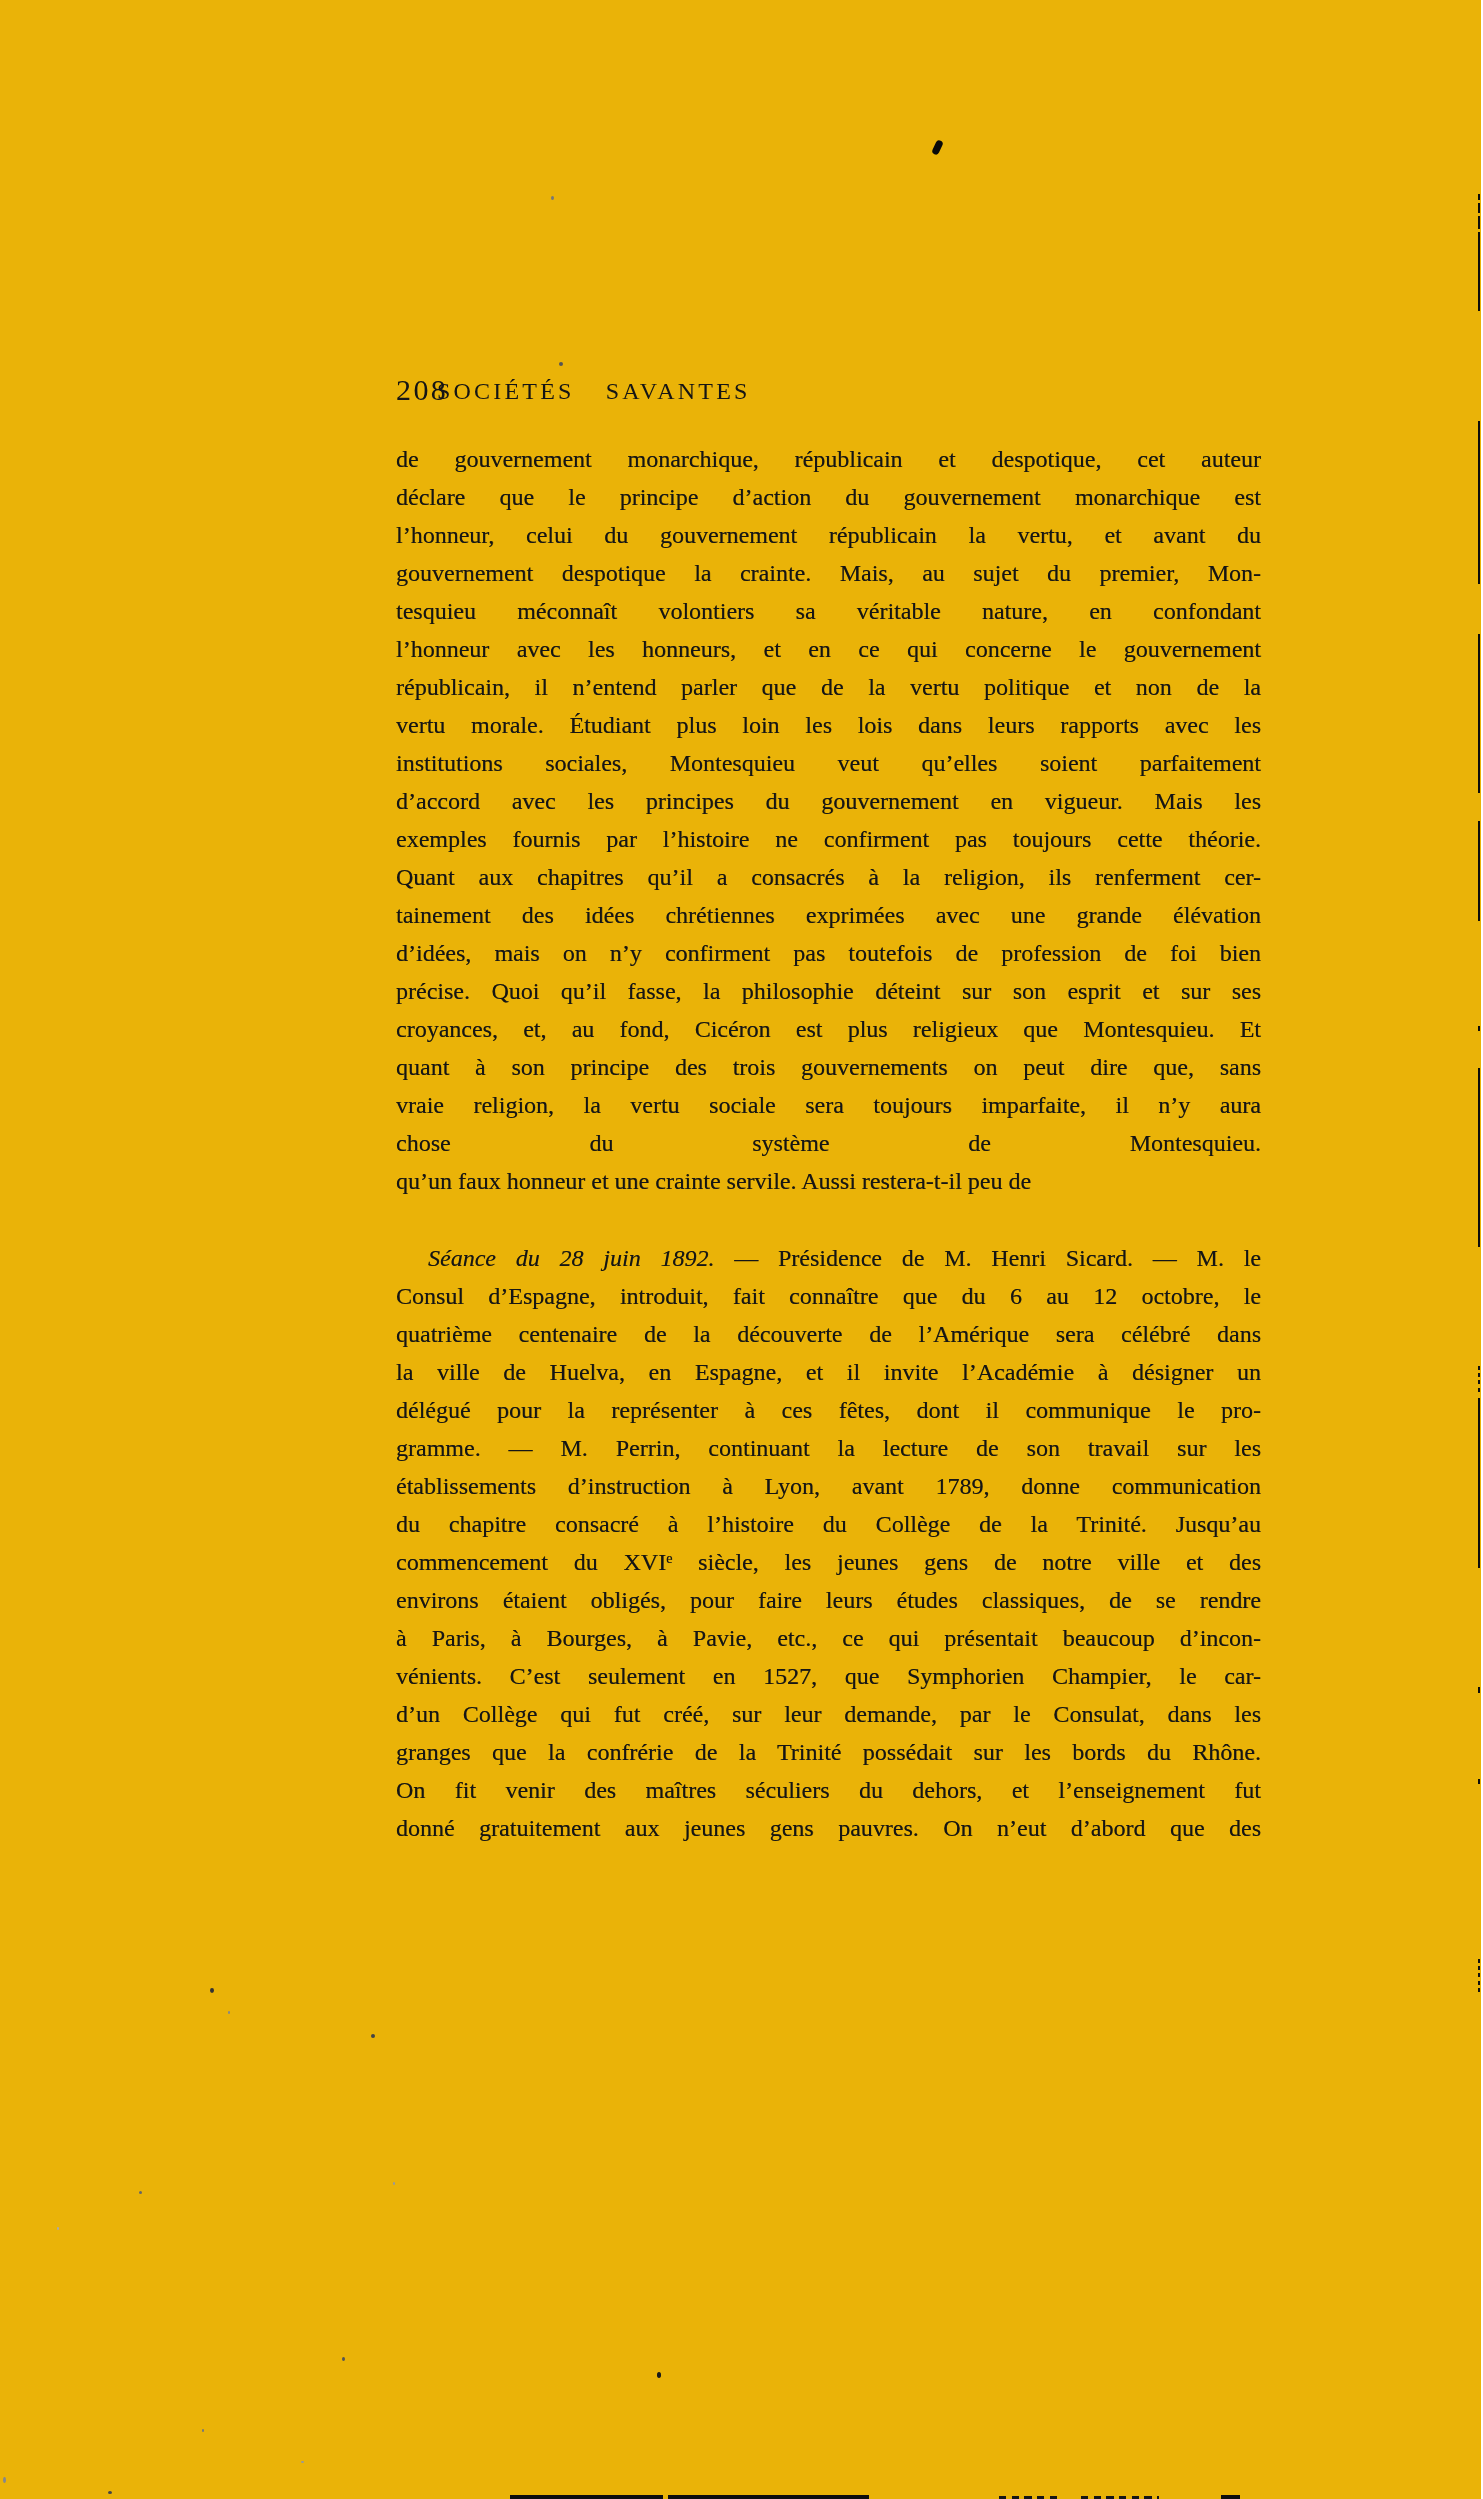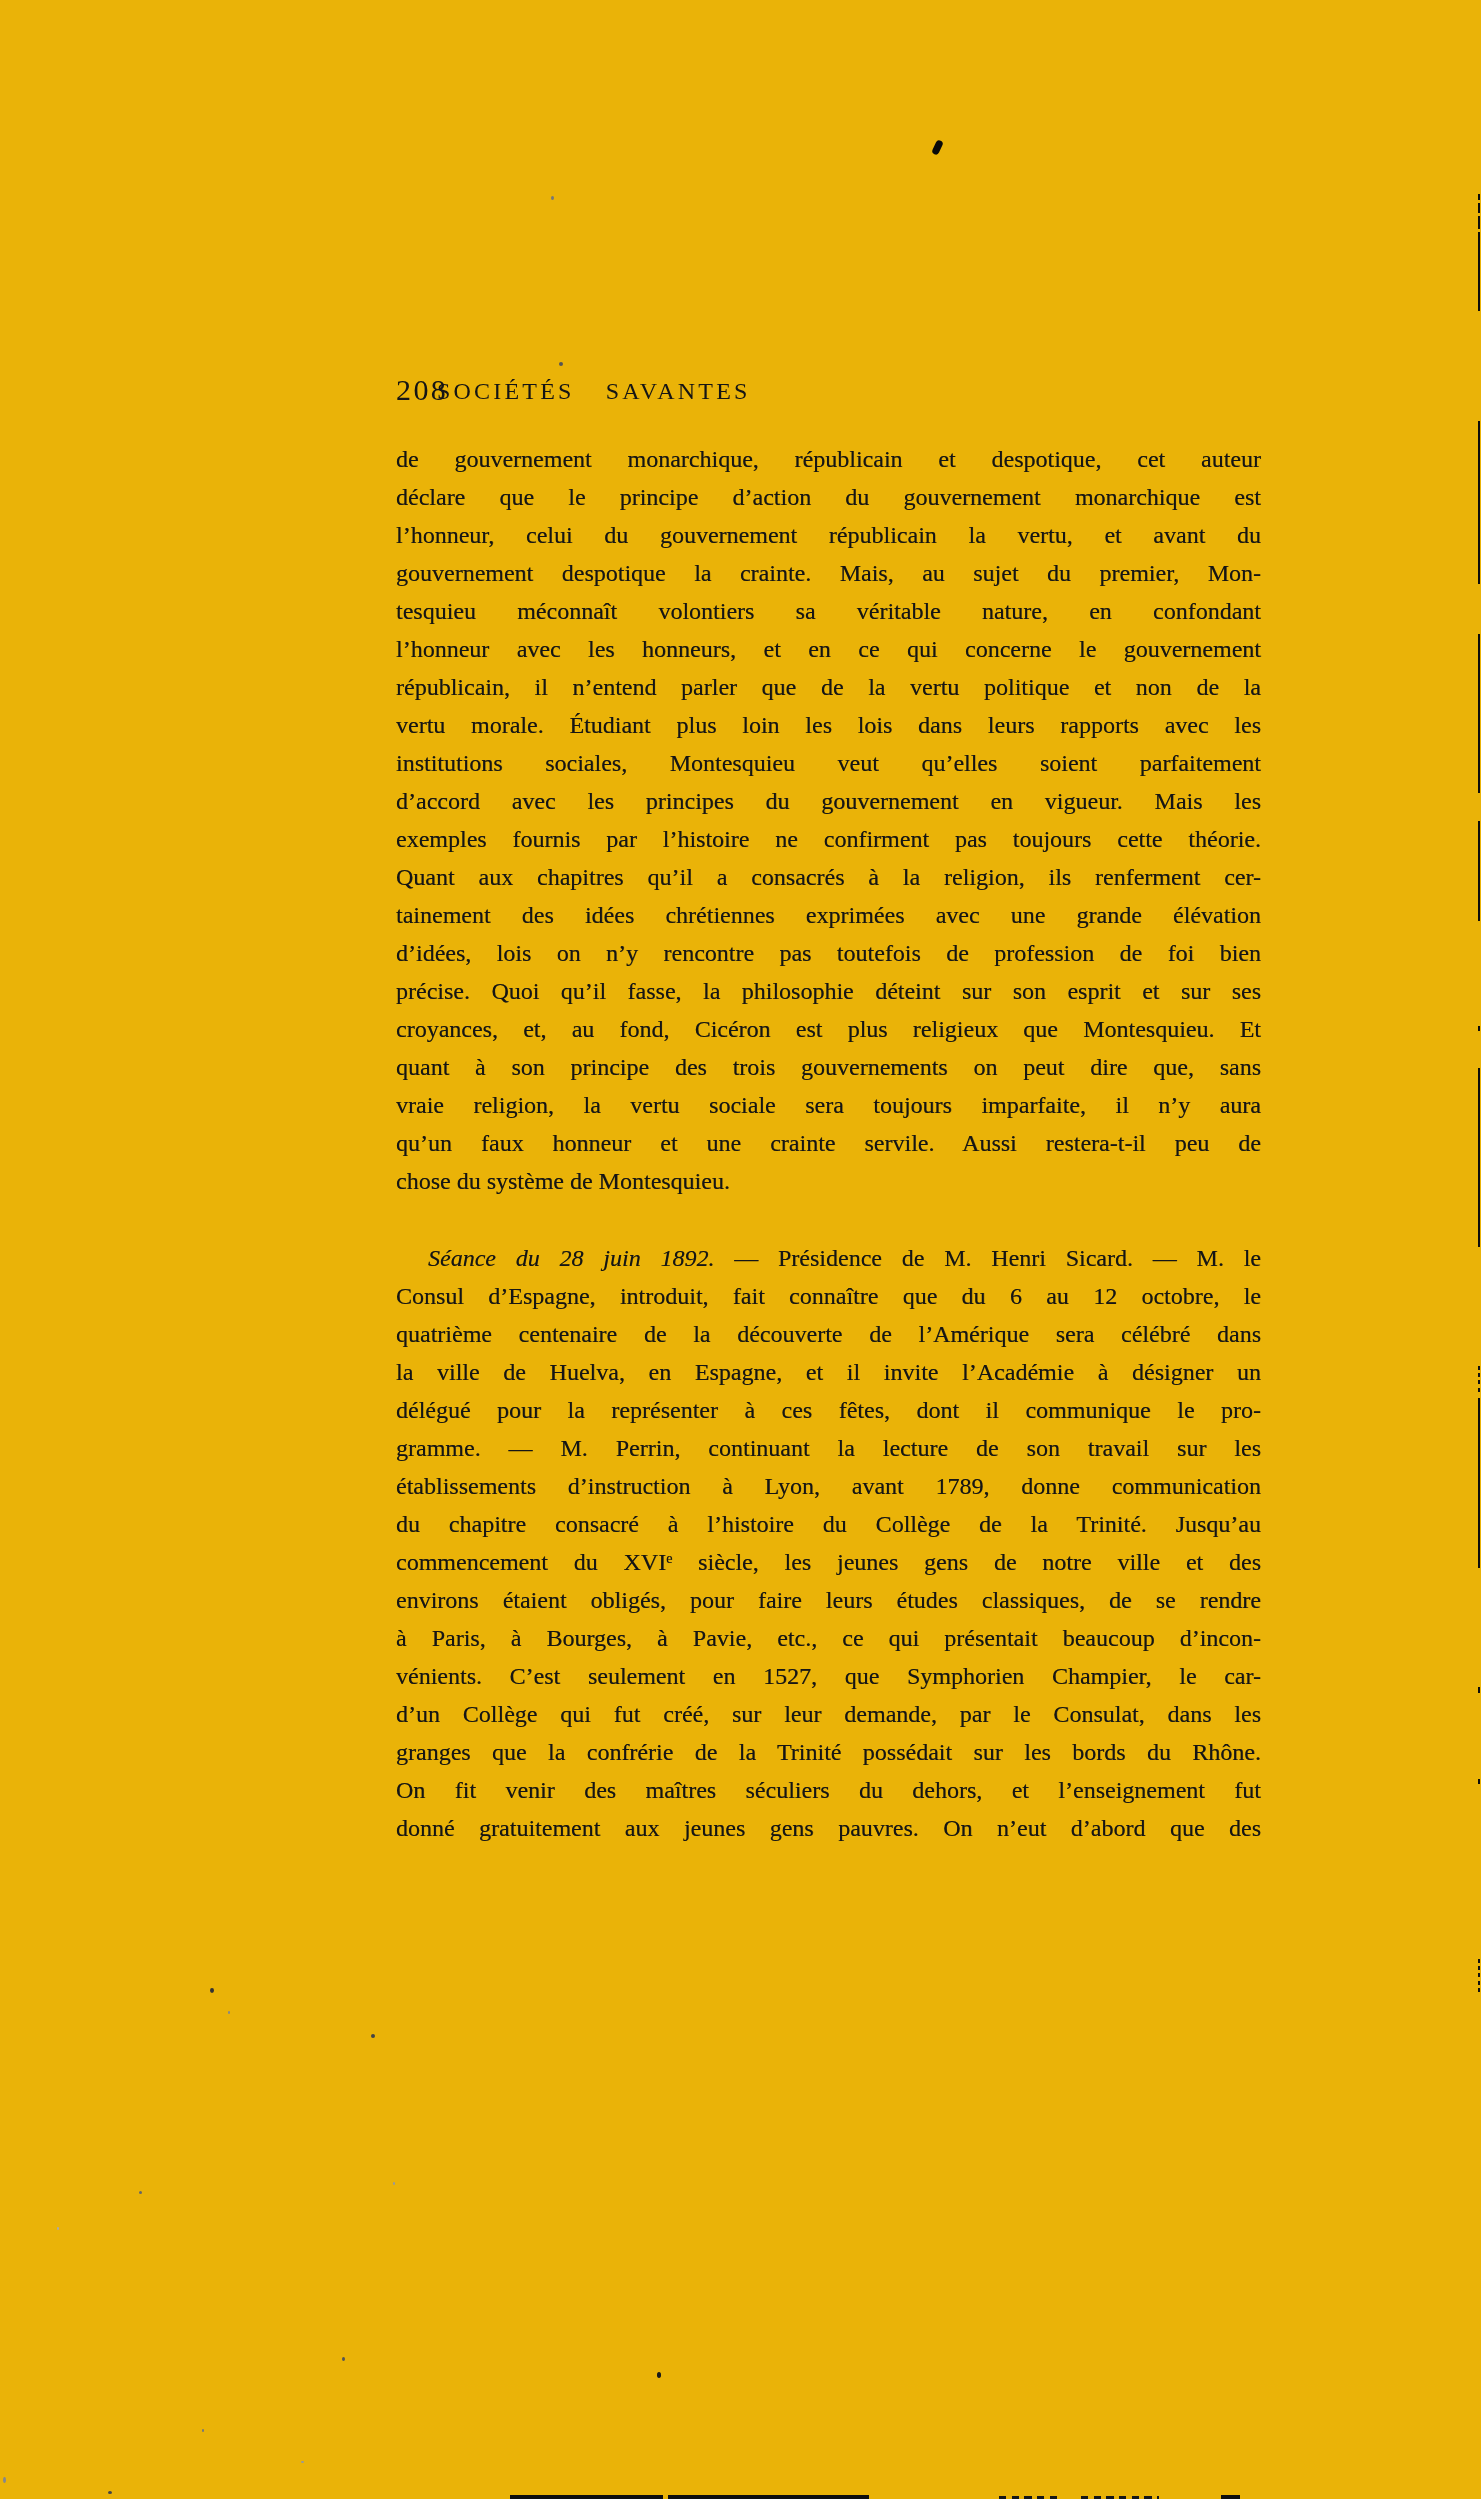--- a/index.html
+++ b/index.html
@@ -75,27 +75,27 @@
         <div class="line">gouvernement despotique la crainte. Mais, au sujet du premier, Mon-</div>
         <div class="line">tesquieu méconnaît volontiers sa véritable nature, en confondant</div>
         <div class="line">l’honneur avec les honneurs, et en ce qui concerne le gouvernement</div>
         <div class="line">républicain, il n’entend parler que de la vertu politique et non de la</div>
         <div class="line">vertu morale. Étudiant plus loin les lois dans leurs rapports avec les</div>
         <div class="line">institutions sociales, Montesquieu veut qu’elles soient parfaitement</div>
         <div class="line">d’accord avec les principes du gouvernement en vigueur. Mais les</div>
         <div class="line">exemples fournis par l’histoire ne confirment pas toujours cette théorie.</div>
         <div class="line">Quant aux chapitres qu’il a consacrés à la religion, ils renferment cer-</div>
         <div class="line">tainement des idées chrétiennes exprimées avec une grande élévation</div>
-        <div class="line">d’idées, lois on n’y rencontre pas toutefois de profession de foi bien</div>
+        <div class="line">d’idées, mais on n’y confirment pas toutefois de profession de foi bien</div>
         <div class="line">précise. Quoi qu’il fasse, la philosophie déteint sur son esprit et sur ses</div>
         <div class="line">croyances, et, au fond, Cicéron est plus religieux que Montesquieu. Et</div>
         <div class="line">quant à son principe des trois gouvernements on peut dire que, sans</div>
         <div class="line">vraie religion, la vertu sociale sera toujours imparfaite, il n’y aura</div>
+        <div class="line">chose du système de Montesquieu.</div>
         <div class="line">qu’un faux honneur et une crainte servile. Aussi restera-t-il peu de</div>
-        <div class="line">chose du système de Montesquieu.</div>
       </div>
     <div class="para para2">
       <div class="line first">
         <span class="italic">Séance du 28 juin 1892.</span><span> — Présidence de M. Henri Sicard. — M. le</span>
       </div>
       <div>
           <div class="line">Consul d’Espagne, introduit, fait connaître que du 6 au 12 octobre, le</div>
           <div class="line">quatrième centenaire de la découverte de l’Amérique sera célébré dans</div>
           <div class="line">la ville de Huelva, en Espagne, et il invite l’Académie à désigner un</div>
           <div class="line">délégué pour la représenter à ces fêtes, dont il communique le pro-</div>

